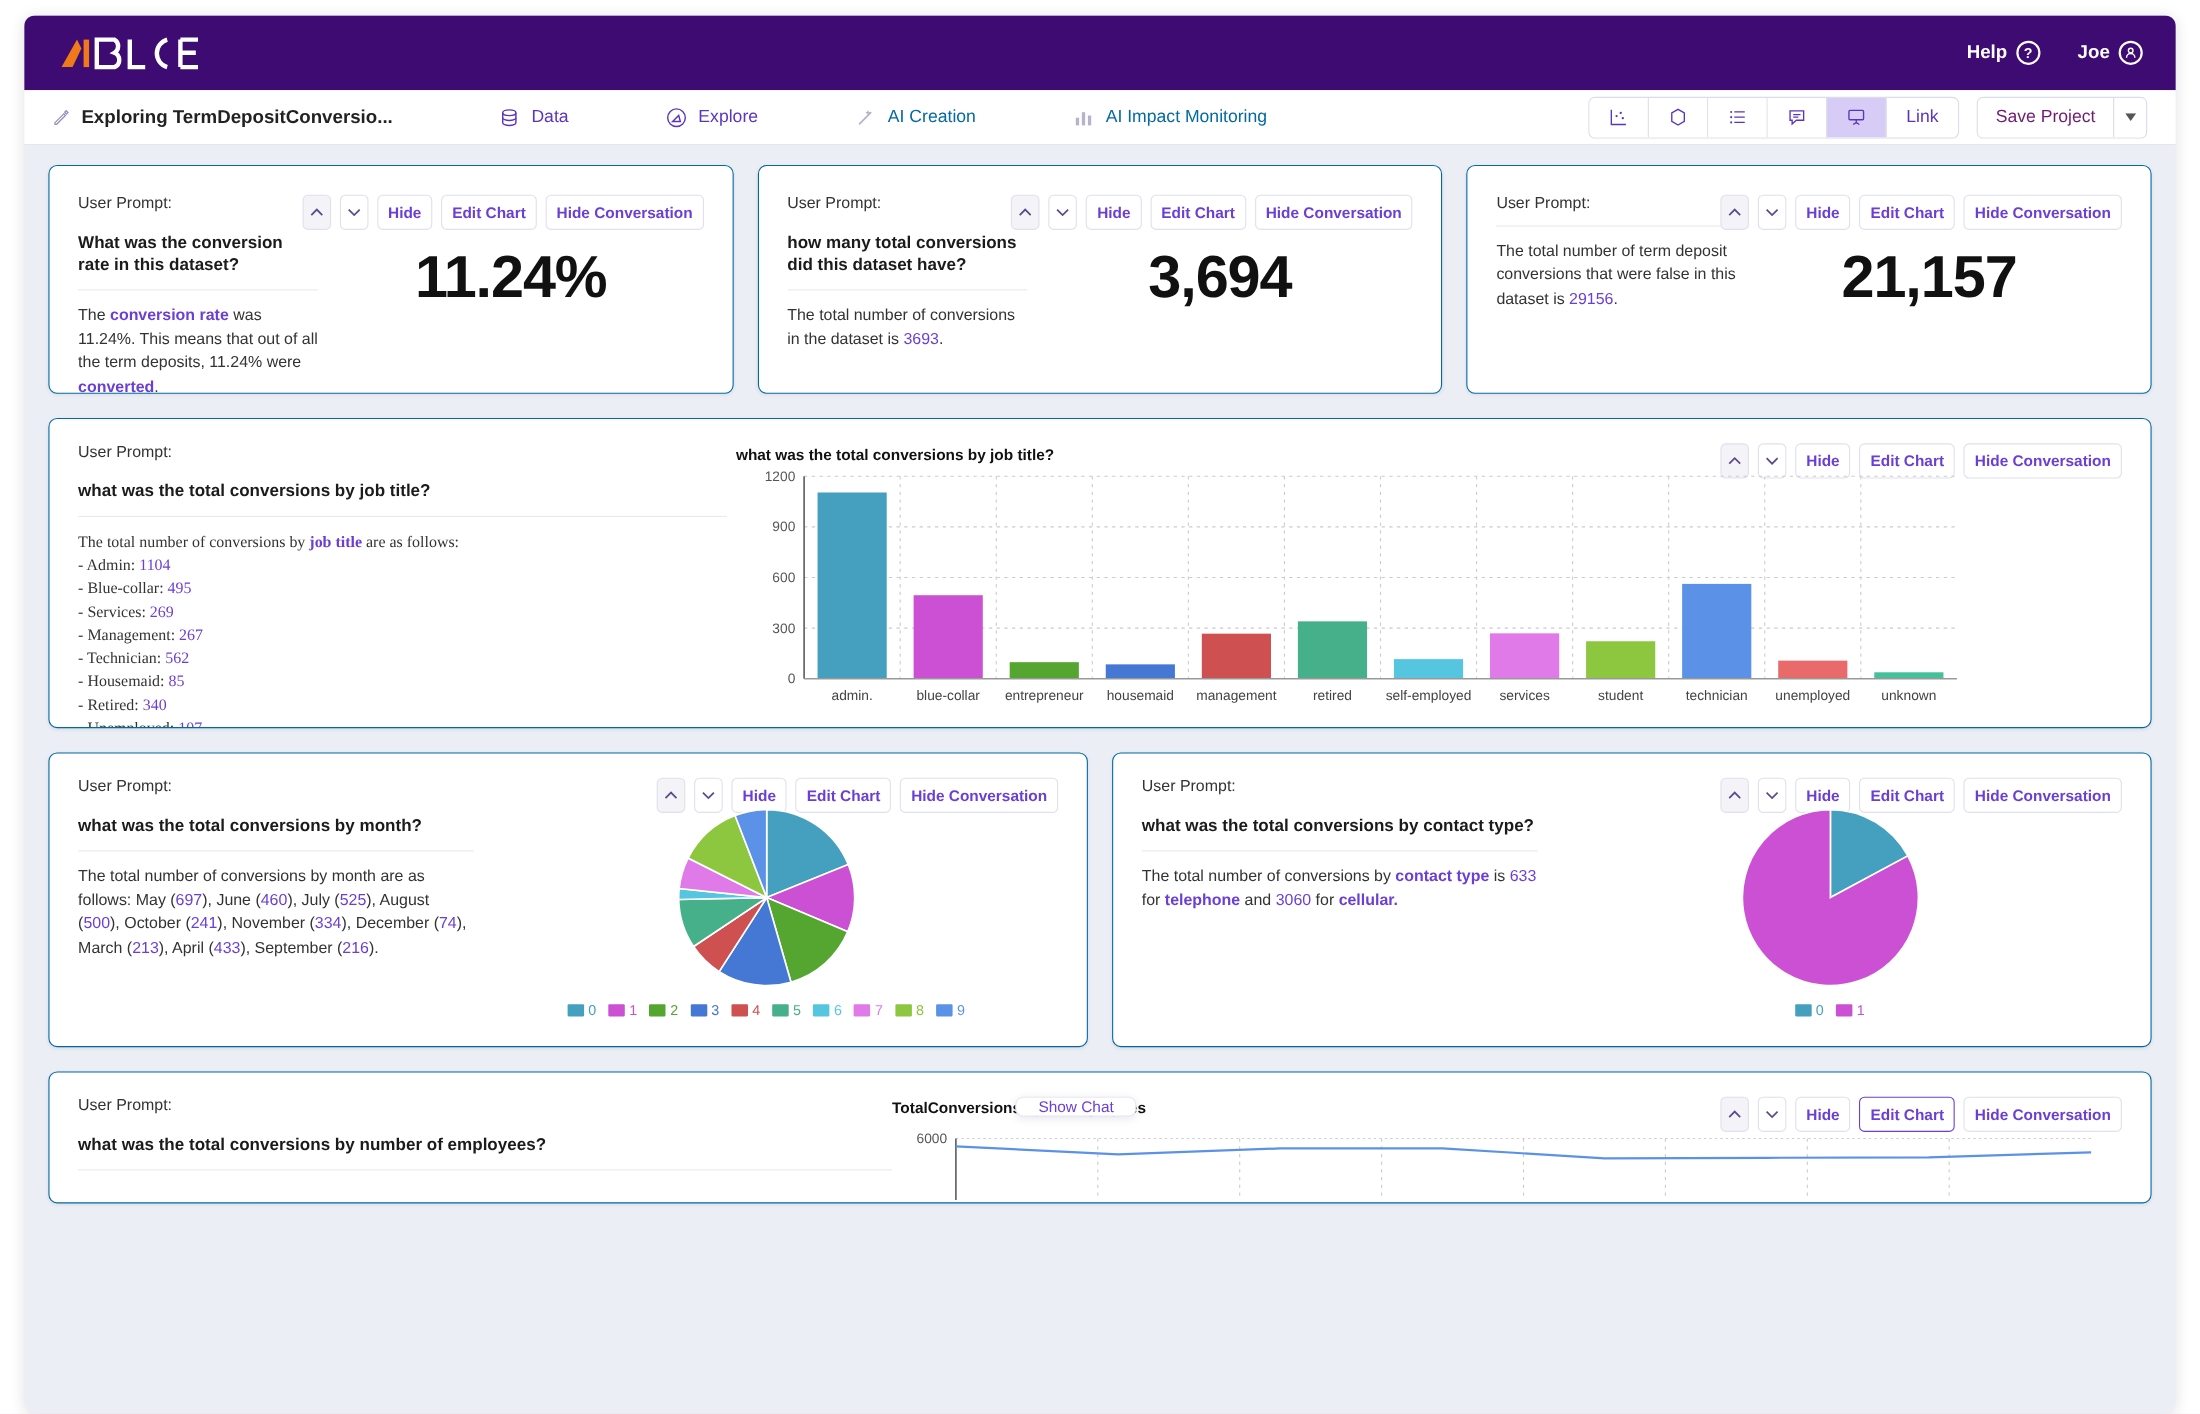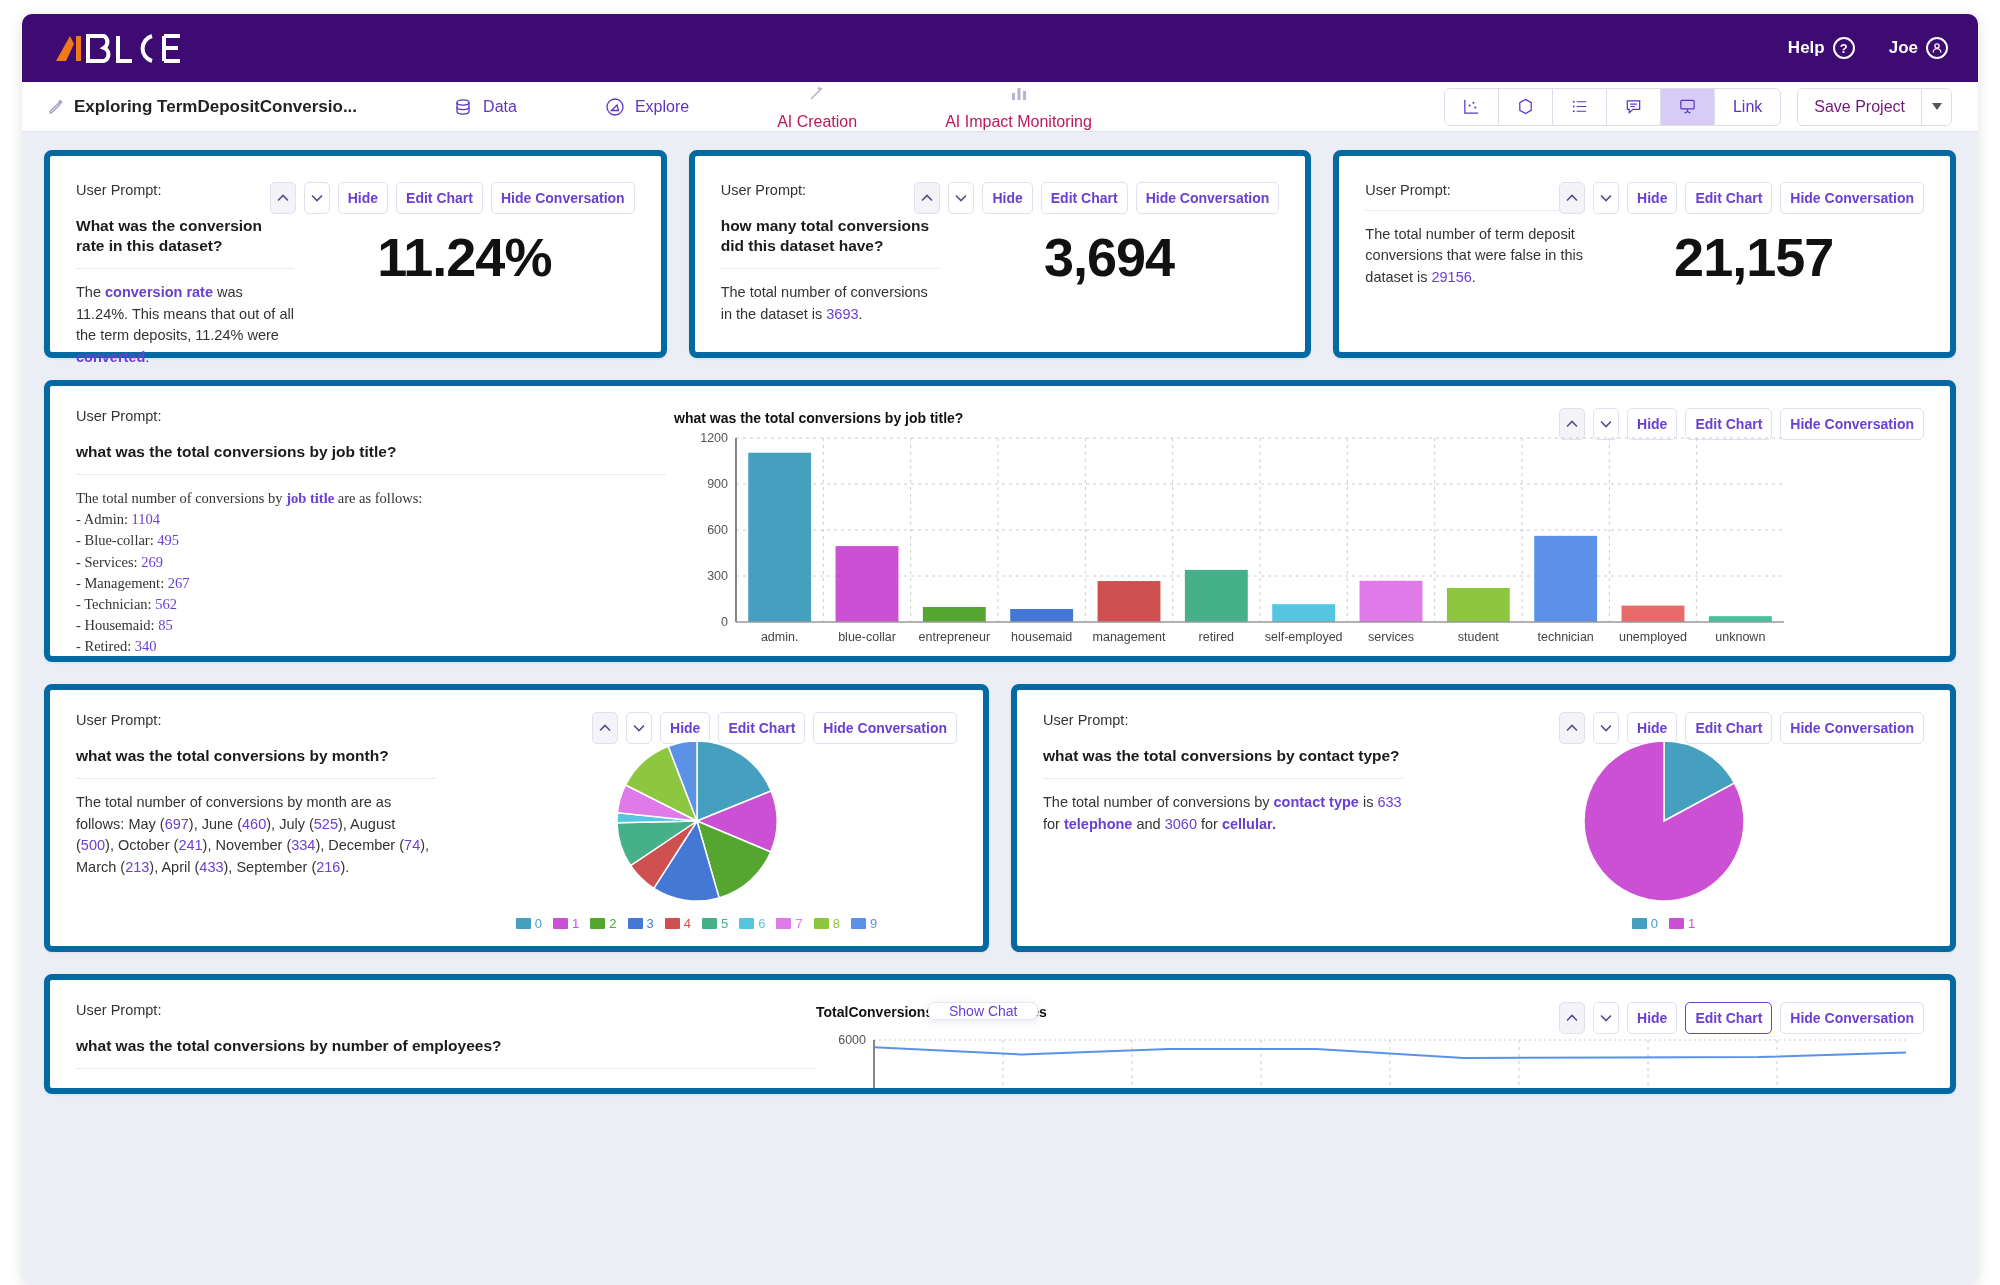--- a/index.html
+++ b/index.html
@@ -49,21 +49,21 @@
     font-size: 17px; font-weight: bold; color:#222;
     white-space: nowrap;
   }
   .pencil { width:16px; height:16px; color:#9b8fbf; }
   .navitems { display:flex; align-items:center; margin-left: 96px; }
   .navitem {
     display:flex; align-items:center; gap:10px;
     font-size: 16px; color:#5b35c0; cursor:pointer;
     margin-right: 88px; white-space: nowrap;
   }
-  .navitem.dim { color:#be185d;flex-direction:column; }
+  .navitem.dim { color:#0369a1; }
   .navitem .ni { width:20px; height:20px; flex:0 0 20px; }
   .nav-right { margin-left:auto; display:flex; align-items:center; gap:16px; }
   .icon-group { display:flex; align-items:center; border:1px solid #dcdcea; border-radius:6px; overflow:hidden; }
   .ig-btn {
     width: 54px; height: 36px; display:flex; align-items:center; justify-content:center;
     border-right:1px solid #dcdcea; background:#fff; cursor:pointer; color:#5b35c0;
   }
   .ig-btn.active { background:#d6ccf6; }
   .ig-btn:last-child { border-right:none; }
   .ig-link {
@@ -72,21 +72,21 @@
   }
   .save-group { display:flex; align-items:stretch; border:1px solid #dcdcea; border-radius:6px; overflow:hidden; }
   .save-btn { padding: 0 16px; height:36px; display:flex; align-items:center; font-size:16px; color:#701a75; background:#fff; cursor:pointer;}
   .save-caret { width:30px; display:flex; align-items:center; justify-content:center; border-left:1px solid #dcdcea; background:#fff; cursor:pointer;}
 
   
   .content { padding: 18px 22px; }
   .row { display:flex; gap: 22px; margin-bottom: 22px; }
   .card {
     background:#fff; border-radius: 8px;
-    border:6px solid #0369a1;
+    border:1px solid #0369a1;
     box-shadow: 0 1px 3px rgba(80,80,120,.10);
     position: relative;
   }
 
   .ctrl-row { display:flex; align-items:center; gap:8px; }
   .ctrl-btn {
     border:1px solid #e0e0ee; background:#fff; border-radius:5px;
     height: 32px; min-width: 26px; padding: 0 9px;
     display:flex; align-items:center; justify-content:center;
     font-size: 14px; color:#6b3fd4; cursor:pointer; white-space:nowrap;font-weight:bold;

